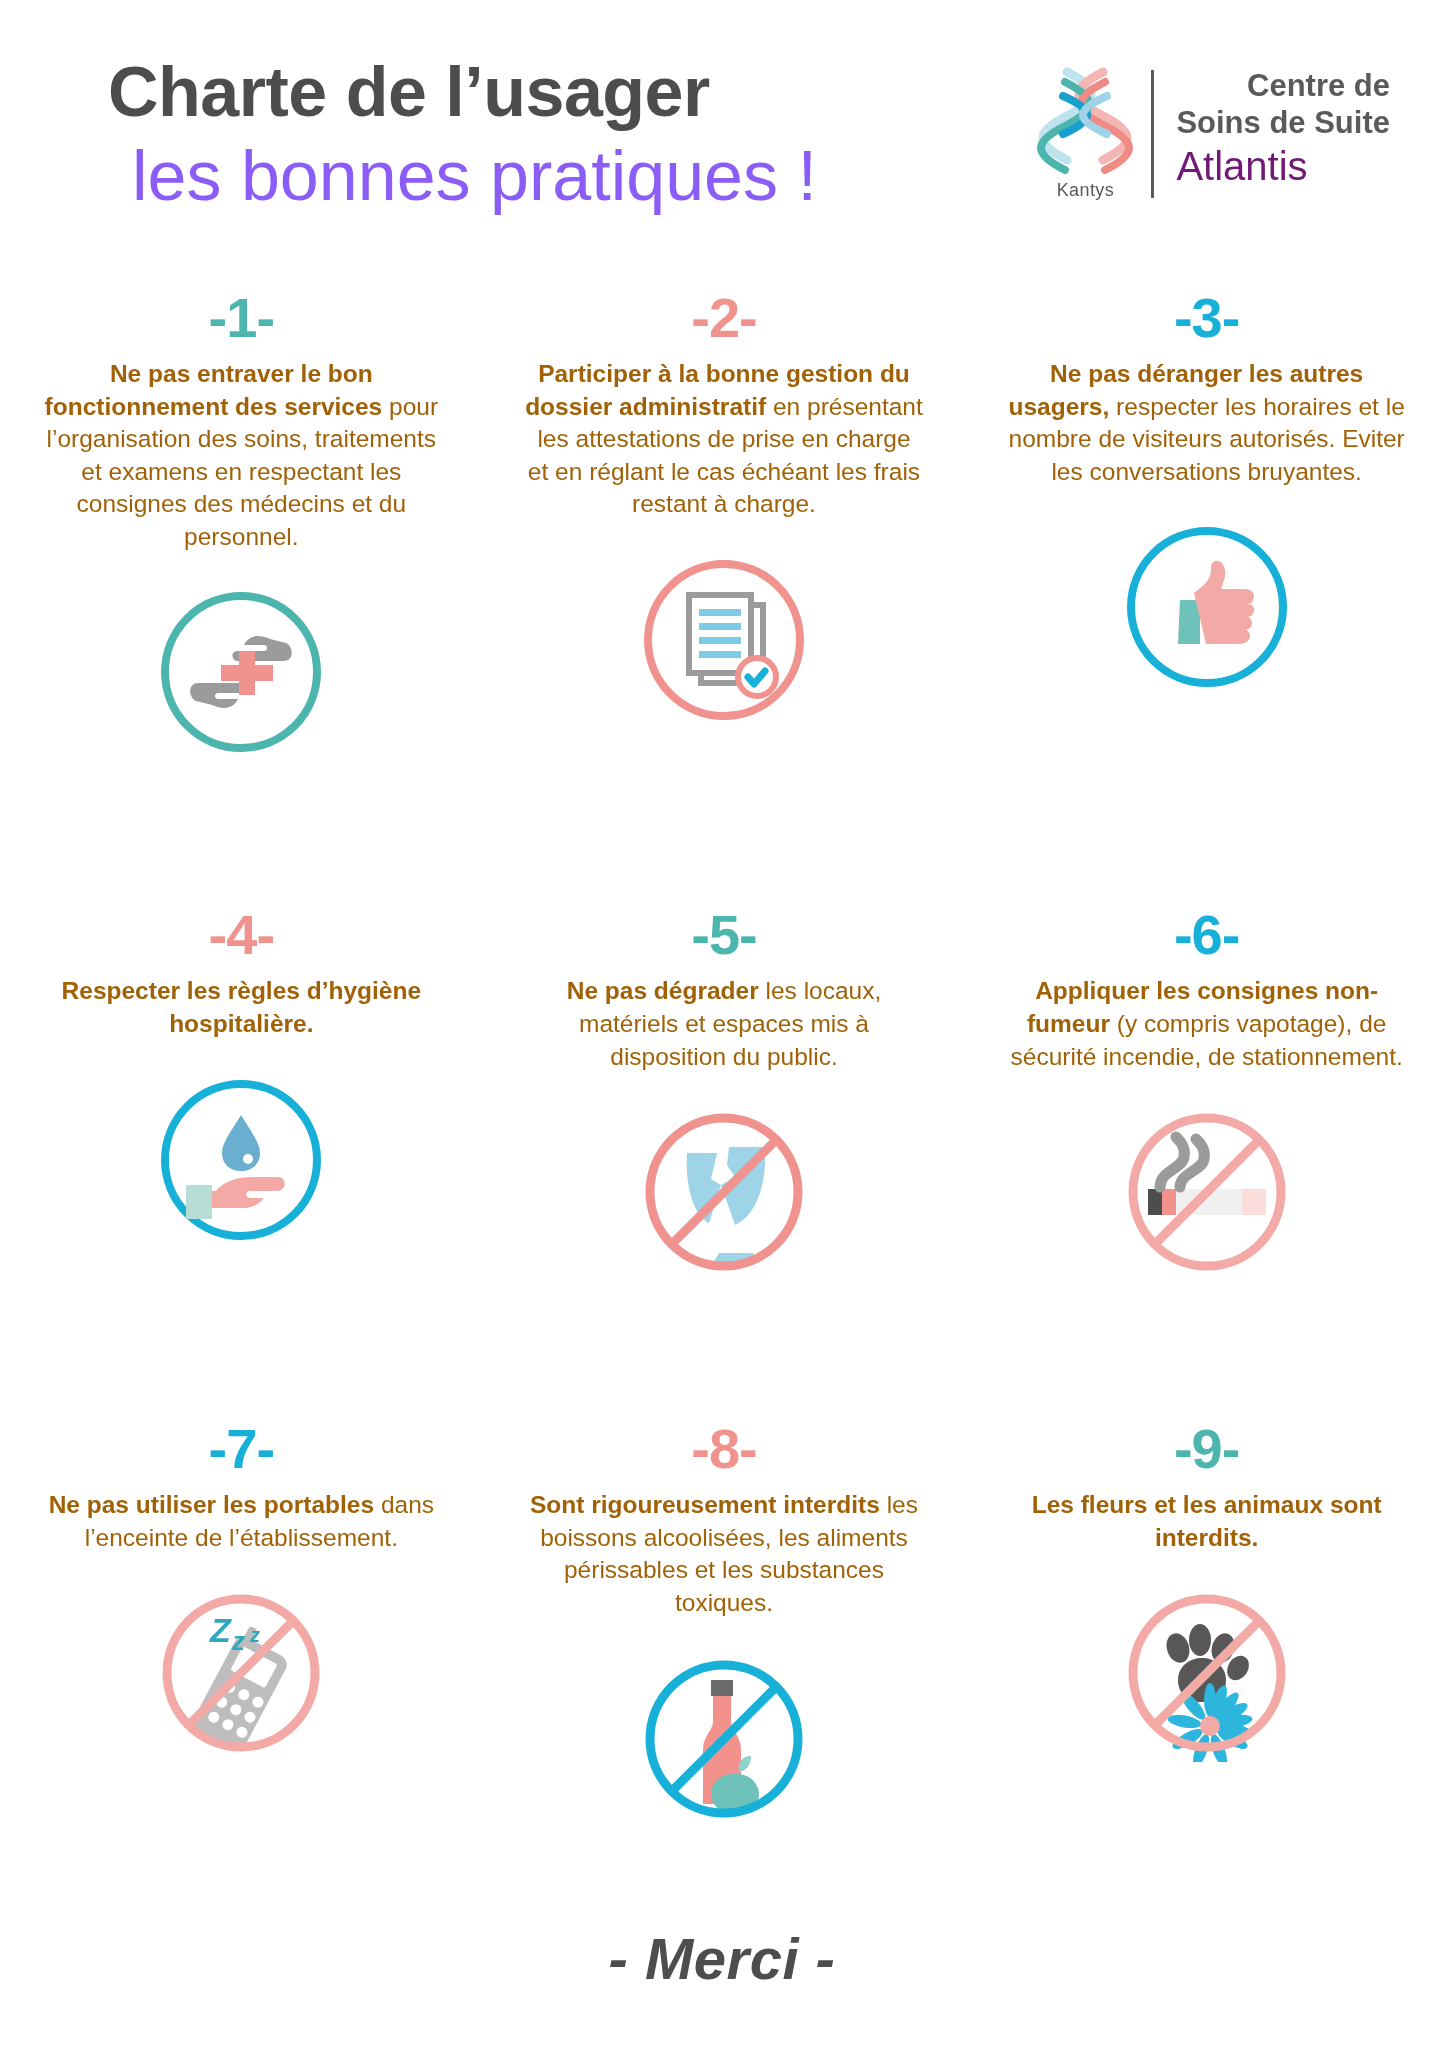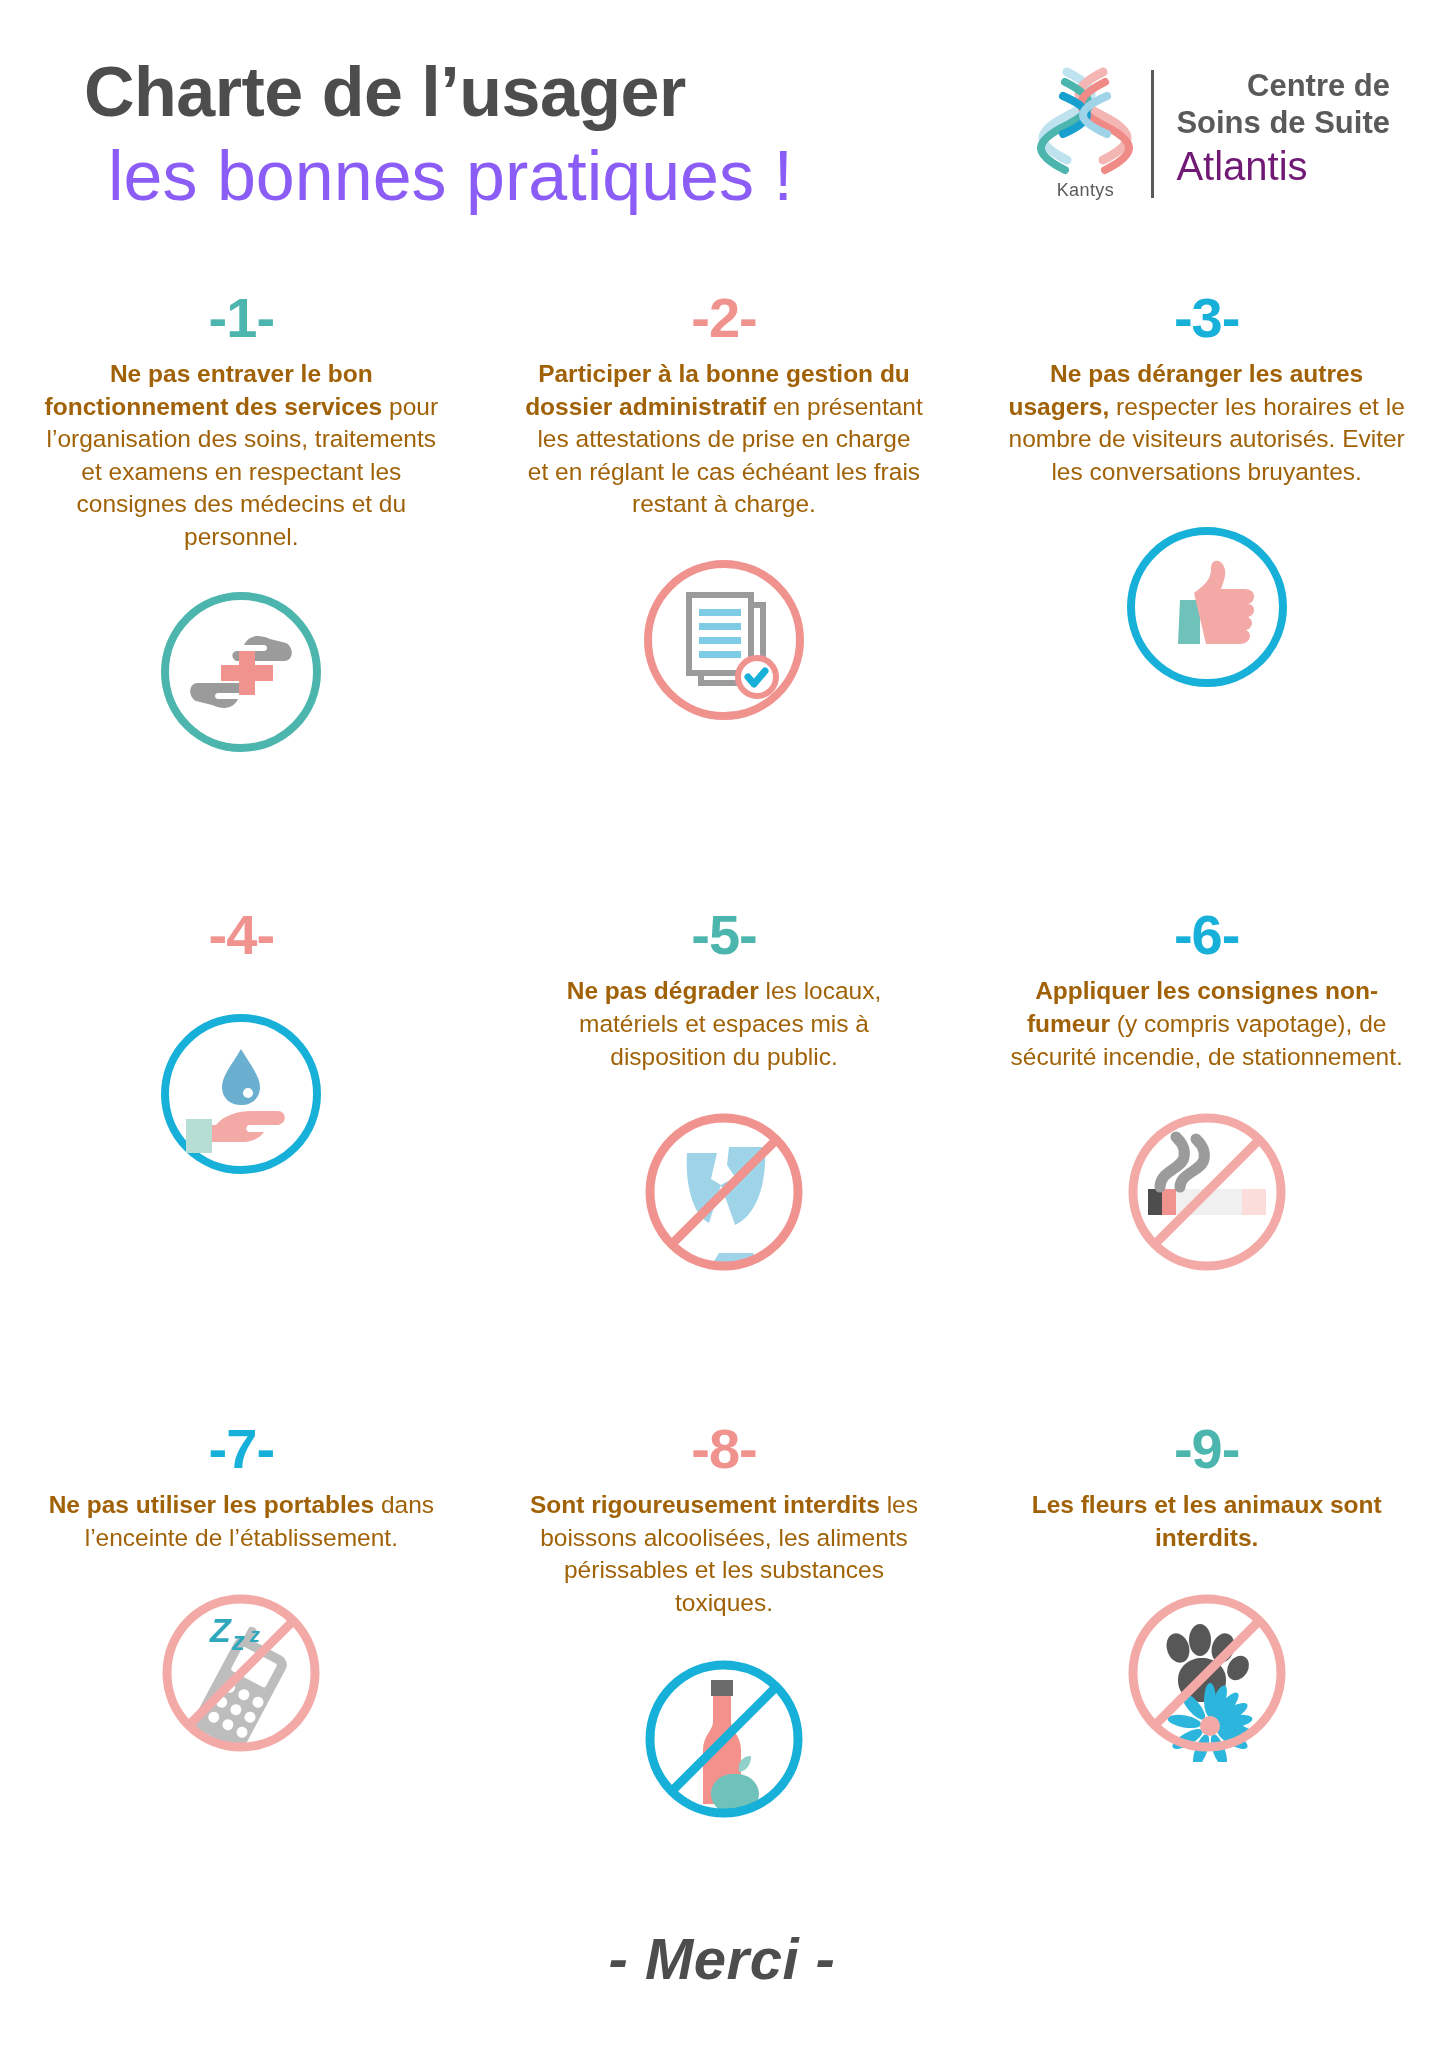--- a/index.html
+++ b/index.html
@@ -15,21 +15,21 @@
     color: #4d4d4d;
     overflow: hidden;
     position: relative;
   }
 
   
   .header {
     display: flex;
     align-items: flex-start;
     justify-content: space-between;
-    padding: 52px 58px 0 84px;
+    padding: 52px 58px 0 108px;
     box-sizing: border-box;
   }
   .title-block {
     display: flex;
     flex-direction: column;
     padding-top: 4px;
   }
   .title-line1 {
     font-size: 70px;
     font-weight: bold;
@@ -248,20 +248,23 @@
                  c-1 -6 -5 -10 -10 -9 c-3 1 -4 4 -4 8 c0 8 -4 14 -12 20 l-5 4 z" fill="#f3aaa6"></path>
       </svg>
     </div>
   </div>
 </div>
 
 <div class="grid row2">
 
   <div class="cell">
     <div class="num" style="color:#f0928e">-4-</div>
+    <div class="text">
+      <b>Respecter les règles d’hygiène hospitalière.</b><span></span>
+    </div>
     <div class="icon-wrap">
       <svg width="178" height="178" viewBox="0 0 178 178">
         <circle cx="89" cy="89" r="76" fill="none" stroke="#17b0d8" stroke-width="8"></circle>
         <path d="M89 44 C78 62, 70 72, 70 82 C70 93, 78 100, 89 100
                  C100 100, 108 93, 108 82 C108 72, 100 62, 89 44 Z" fill="#6aaed0"></path>
         <circle cx="96" cy="88" r="5" fill="#ffffff"></circle>
         <path d="M42 120 h22 c8 -10 22 -14 36 -14 h26 c8 0 10 12 0 14 h-28
                  c-5 0 -5 7 0 7 h14 c-4 6 -12 10 -22 10 h-48 z" fill="#f3aaa6"></path>
         <rect x="34" y="114" width="26" height="34" fill="#b6ded5"></rect>
       </svg>

